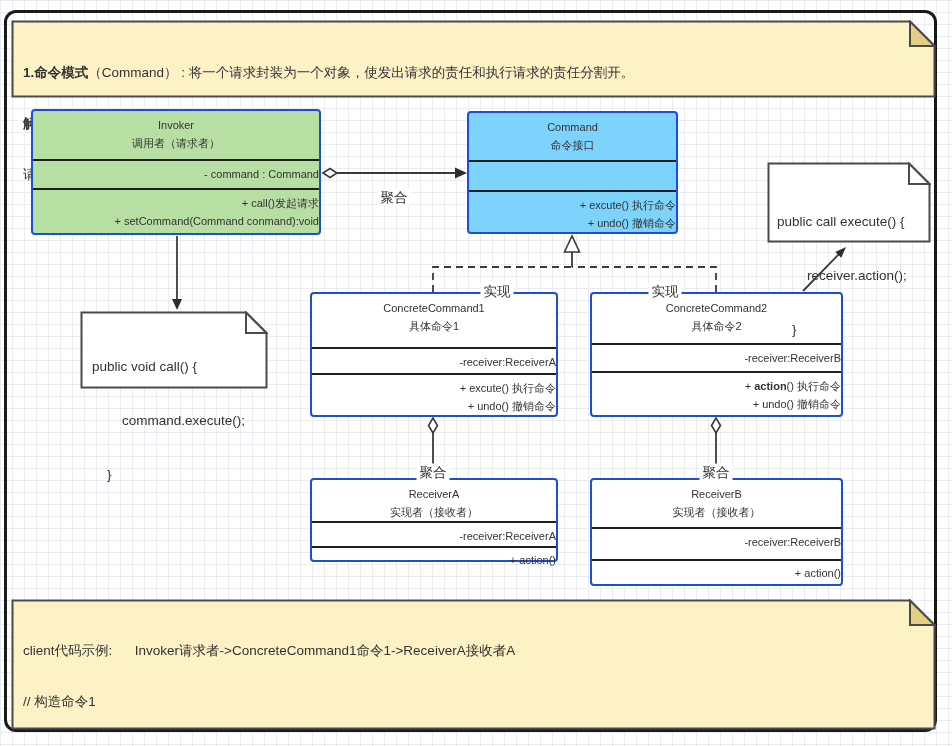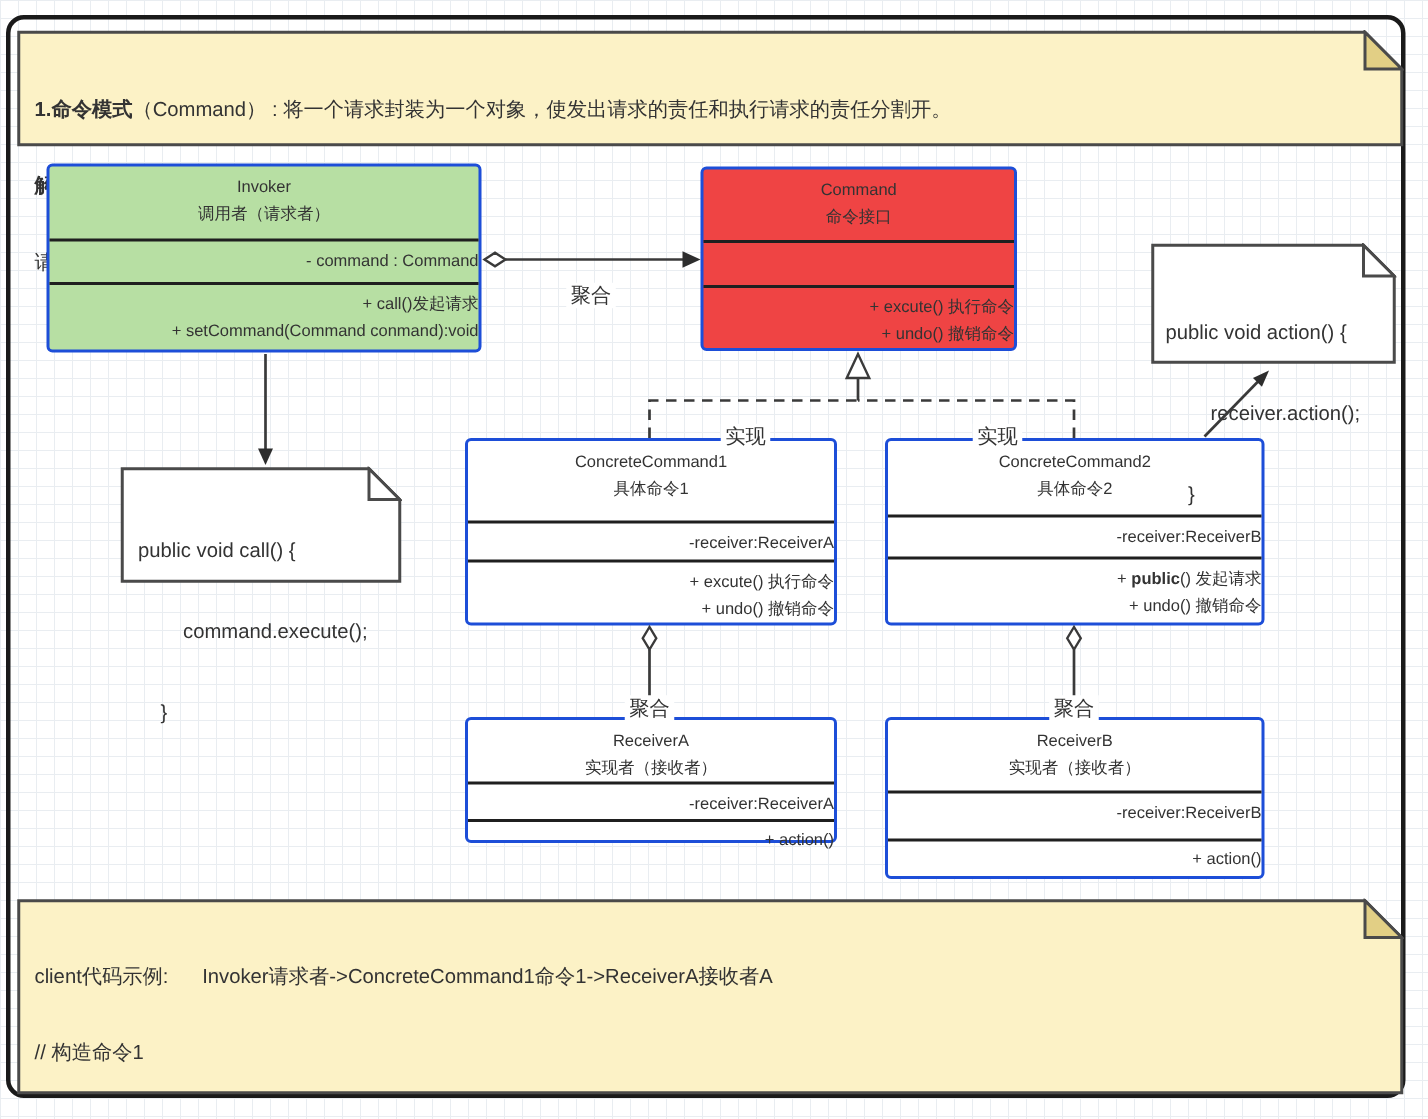--- a/index.html
+++ b/index.html
@@ -27,21 +27,21 @@
   .note .note-body { position:absolute; inset:0; white-space:pre; line-height:17px; font-size:13.5px; }
   .note-yellow .note-body { padding:10px 12px; }
   .b { font-weight:bold; }
 
   
   .uml {
     position:absolute; border:2px solid #1d4ed8; border-radius:4px;
     background:#fff; display:flex; flex-direction:column; font-size:11px;
   }
   .uml.green { background:#b7dfa3; }
-  .uml.pink  { background:#ef4444; }
+  .uml.pink  { background:#7dd3fc; }
   .uml-title { text-align:center; padding-top:6px; line-height:17.5px; }
   .uml-sec   { border-top:2px solid #1f1f1f; padding:5px 0 0 9px; line-height:17.5px;text-align:right; }
   .uml-sec .uml-line { white-space:pre; }
 
   
   .edge-label {
     position:absolute; transform:translate(-50%,-50%);
     background:#ffffff; padding:0 3px; font-size:13.5px; color:#333; line-height:17px;margin-top:24px;
   }
 
@@ -114,21 +114,21 @@
 
   <div class="uml" style="left:590px;top:292px;width:253px;height:125px">
     <div class="uml-title" style="height:49px">
       <div>ConcreteCommand2</div>
       <div>具体命令2</div>
     </div>
     <div class="uml-sec" style="height:28px">
       <div class="uml-line">-receiver:ReceiverB</div>
     </div>
     <div class="uml-sec" style="flex:1">
-      <div class="uml-line"><span>+ </span><span class="b">public</span><span>() 发起请求</span></div>
+      <div class="uml-line"><span>+ </span><span class="b">action</span><span>() 执行命令</span></div>
       <div class="uml-line">+ undo() 撤销命令</div>
     </div>
   </div>
 
   <div class="uml" style="left:310px;top:478px;width:248px;height:84px">
     <div class="uml-title" style="height:47px">
       <div>ReceiverA</div>
       <div>实现者（接收者）</div>
     </div>
     <div class="uml-sec" style="height:32px">
@@ -163,21 +163,21 @@
       <div>    }</div>
     </div>
   </div>
 
   <div class="note" style="left:767px;top:162px;width:164px;height:81px">
     <svg class="note-shape" width="164" height="81">
       <path d="M1.5 1.5 L142 1.5 L162.5 22 L162.5 79.5 L1.5 79.5 Z" fill="#ffffff" stroke="#4a4a4a" stroke-width="2"></path>
       <path d="M142 1.5 L142 22 L162.5 22 Z" fill="#ffffff" stroke="#4a4a4a" stroke-width="2"></path>
     </svg>
     <div class="note-body" style="padding:15px 0 0 10px;line-height:18px">
-      <div>public void action() {</div>
+      <div>public call execute() {</div>
       <div>        receiver.action();</div>
       <div>    }</div>
     </div>
   </div>
 
   <div class="note note-yellow" style="left:11px;top:599px;width:925px;height:131px">
     <svg class="note-shape" width="925" height="131">
       <path d="M1.5 1.5 L899 1.5 L923.5 26 L923.5 129.5 L1.5 129.5 Z" fill="#fcf2c6" stroke="#4a4a4a" stroke-width="2"></path>
       <path d="M899 1.5 L899 26 L923.5 26 Z" fill="#e2cf85" stroke="#4a4a4a" stroke-width="2"></path>
     </svg>

